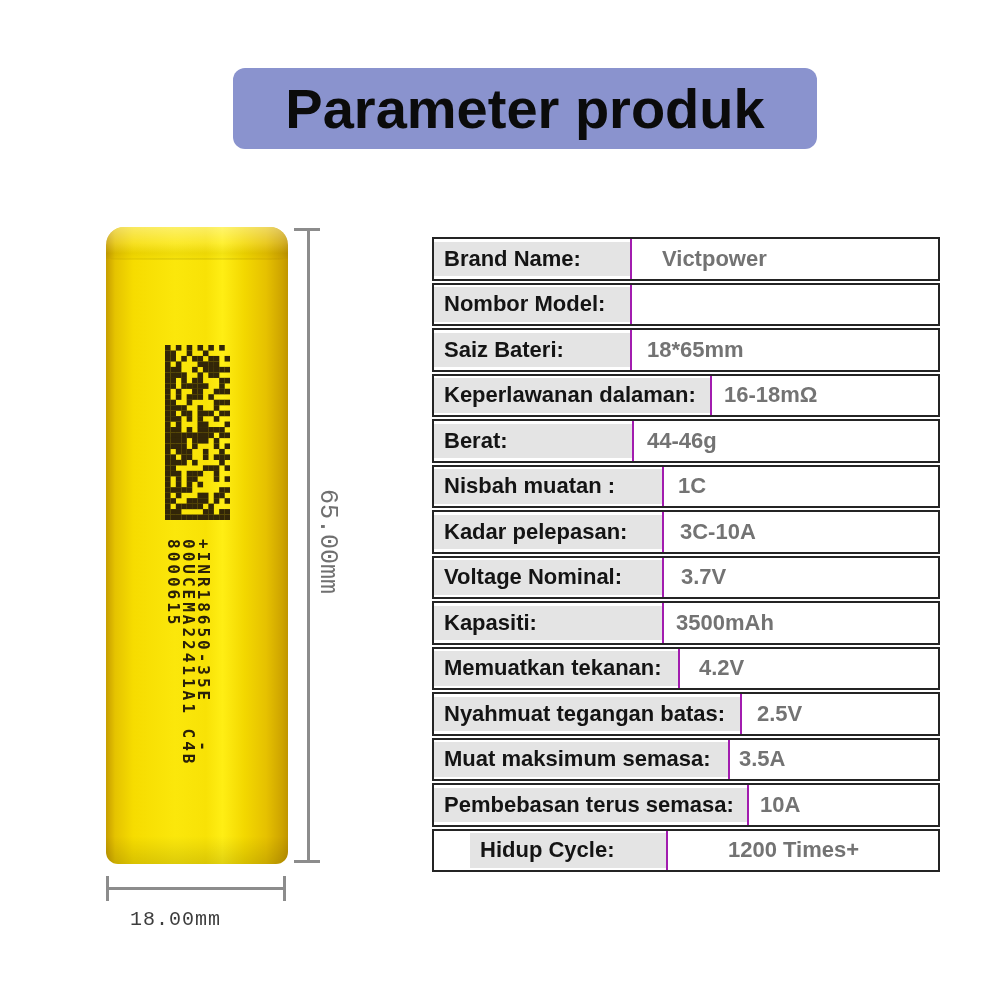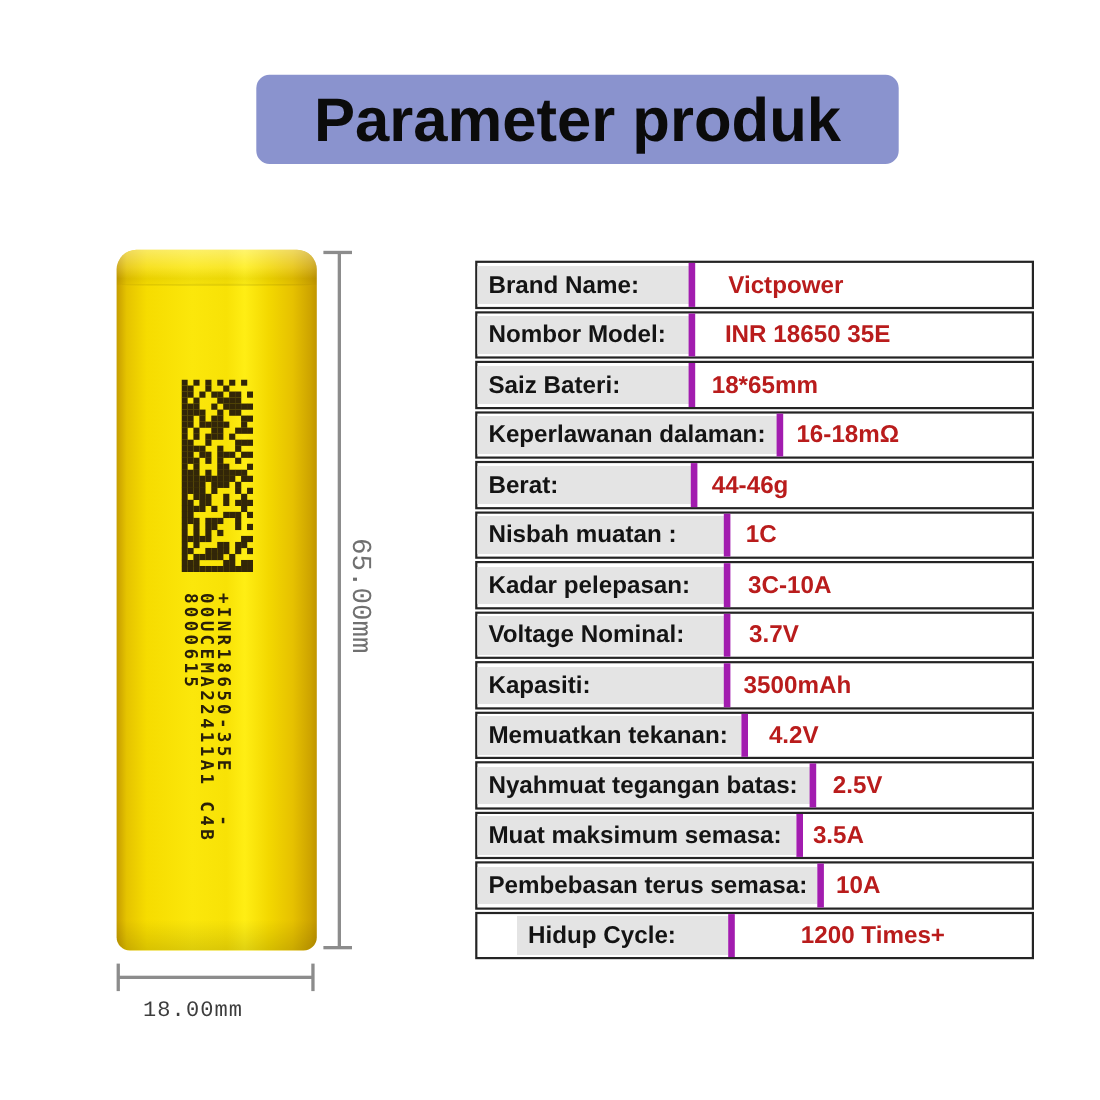--- a/index.html
+++ b/index.html
@@ -65,29 +65,29 @@
   
   .spec-table{position:absolute;left:432px;top:237px;width:508px;}
   .row{
     box-sizing:border-box;width:100%;height:43.5px;margin-bottom:2px;
     border:2px solid #242424;background:#ffffff;
     display:flex;align-items:stretch;
   }
   .cell-label{
     box-sizing:border-box;height:100%;flex:0 0 auto;
     background:#e4e4e4;background-clip:content-box;padding:2.5px 0;
-    border-right:6px solid #a21caf;
+    border-right:2px solid #a21caf;
     display:flex;align-items:center;
   }
   .cell-label span{
     padding-left:10px;font-size:22px;font-weight:700;color:#141414;white-space:nowrap;
   }
   .cell-value{
     flex:1 1 auto;display:flex;align-items:center;
-    font-size:22px;font-weight:700;color:#b91c1c;white-space:nowrap;
+    font-size:22px;font-weight:700;color:#737373;white-space:nowrap;
   }
 </style>
 </head>
 <body>
 
 <div id="stage">
 
   <div class="banner">
     <h1>Parameter produk</h1>
   </div>
@@ -344,21 +344,20 @@
       <div class="row">
         <div class="cell-label" style="width: 198px;">
           <span>Brand Name:</span>
         </div>
         <div class="cell-value" style="padding-left: 30px;">Victpower</div>
       </div>
       <div class="row">
         <div class="cell-label" style="width: 198px;">
           <span>Nombor Model:</span>
         </div>
-        <div class="cell-value" style="padding-left: 27px;">INR 18650 35E</div>
       </div>
       <div class="row">
         <div class="cell-label" style="width: 198px;">
           <span>Saiz Bateri:</span>
         </div>
         <div class="cell-value" style="padding-left: 15px;">18*65mm</div>
       </div>
       <div class="row">
         <div class="cell-label" style="width: 278px;">
           <span>Keperlawanan dalaman:</span>

